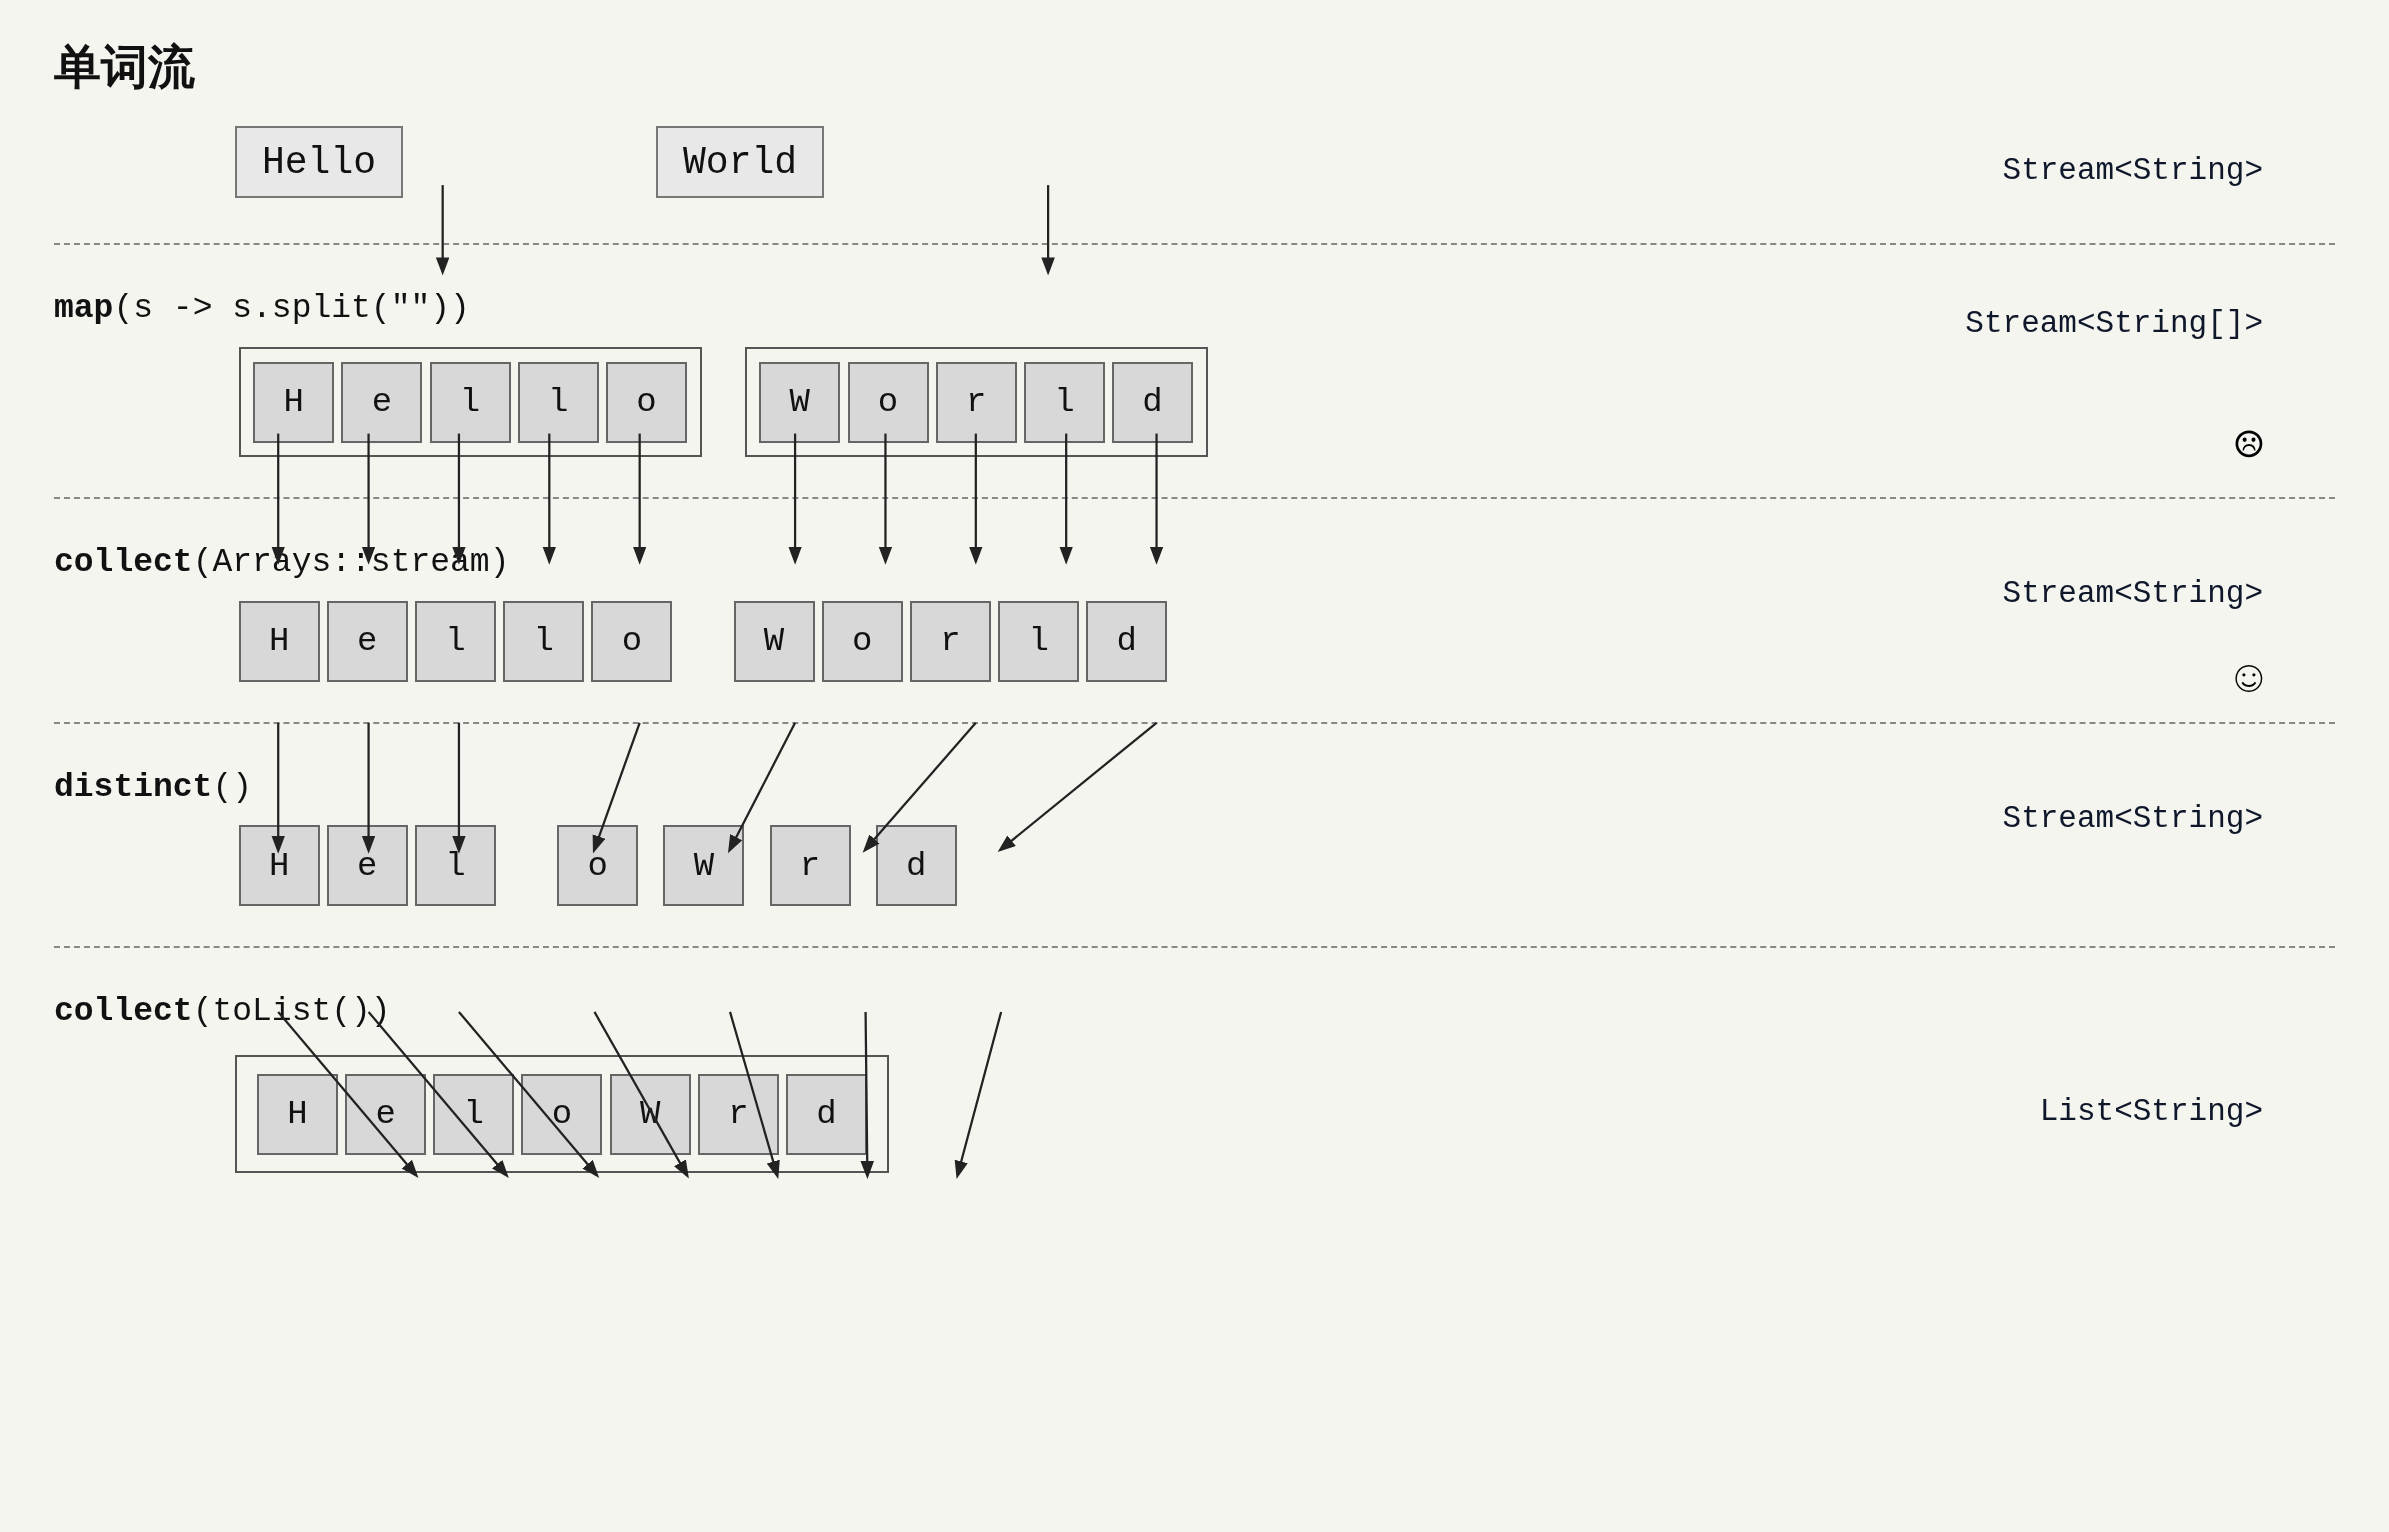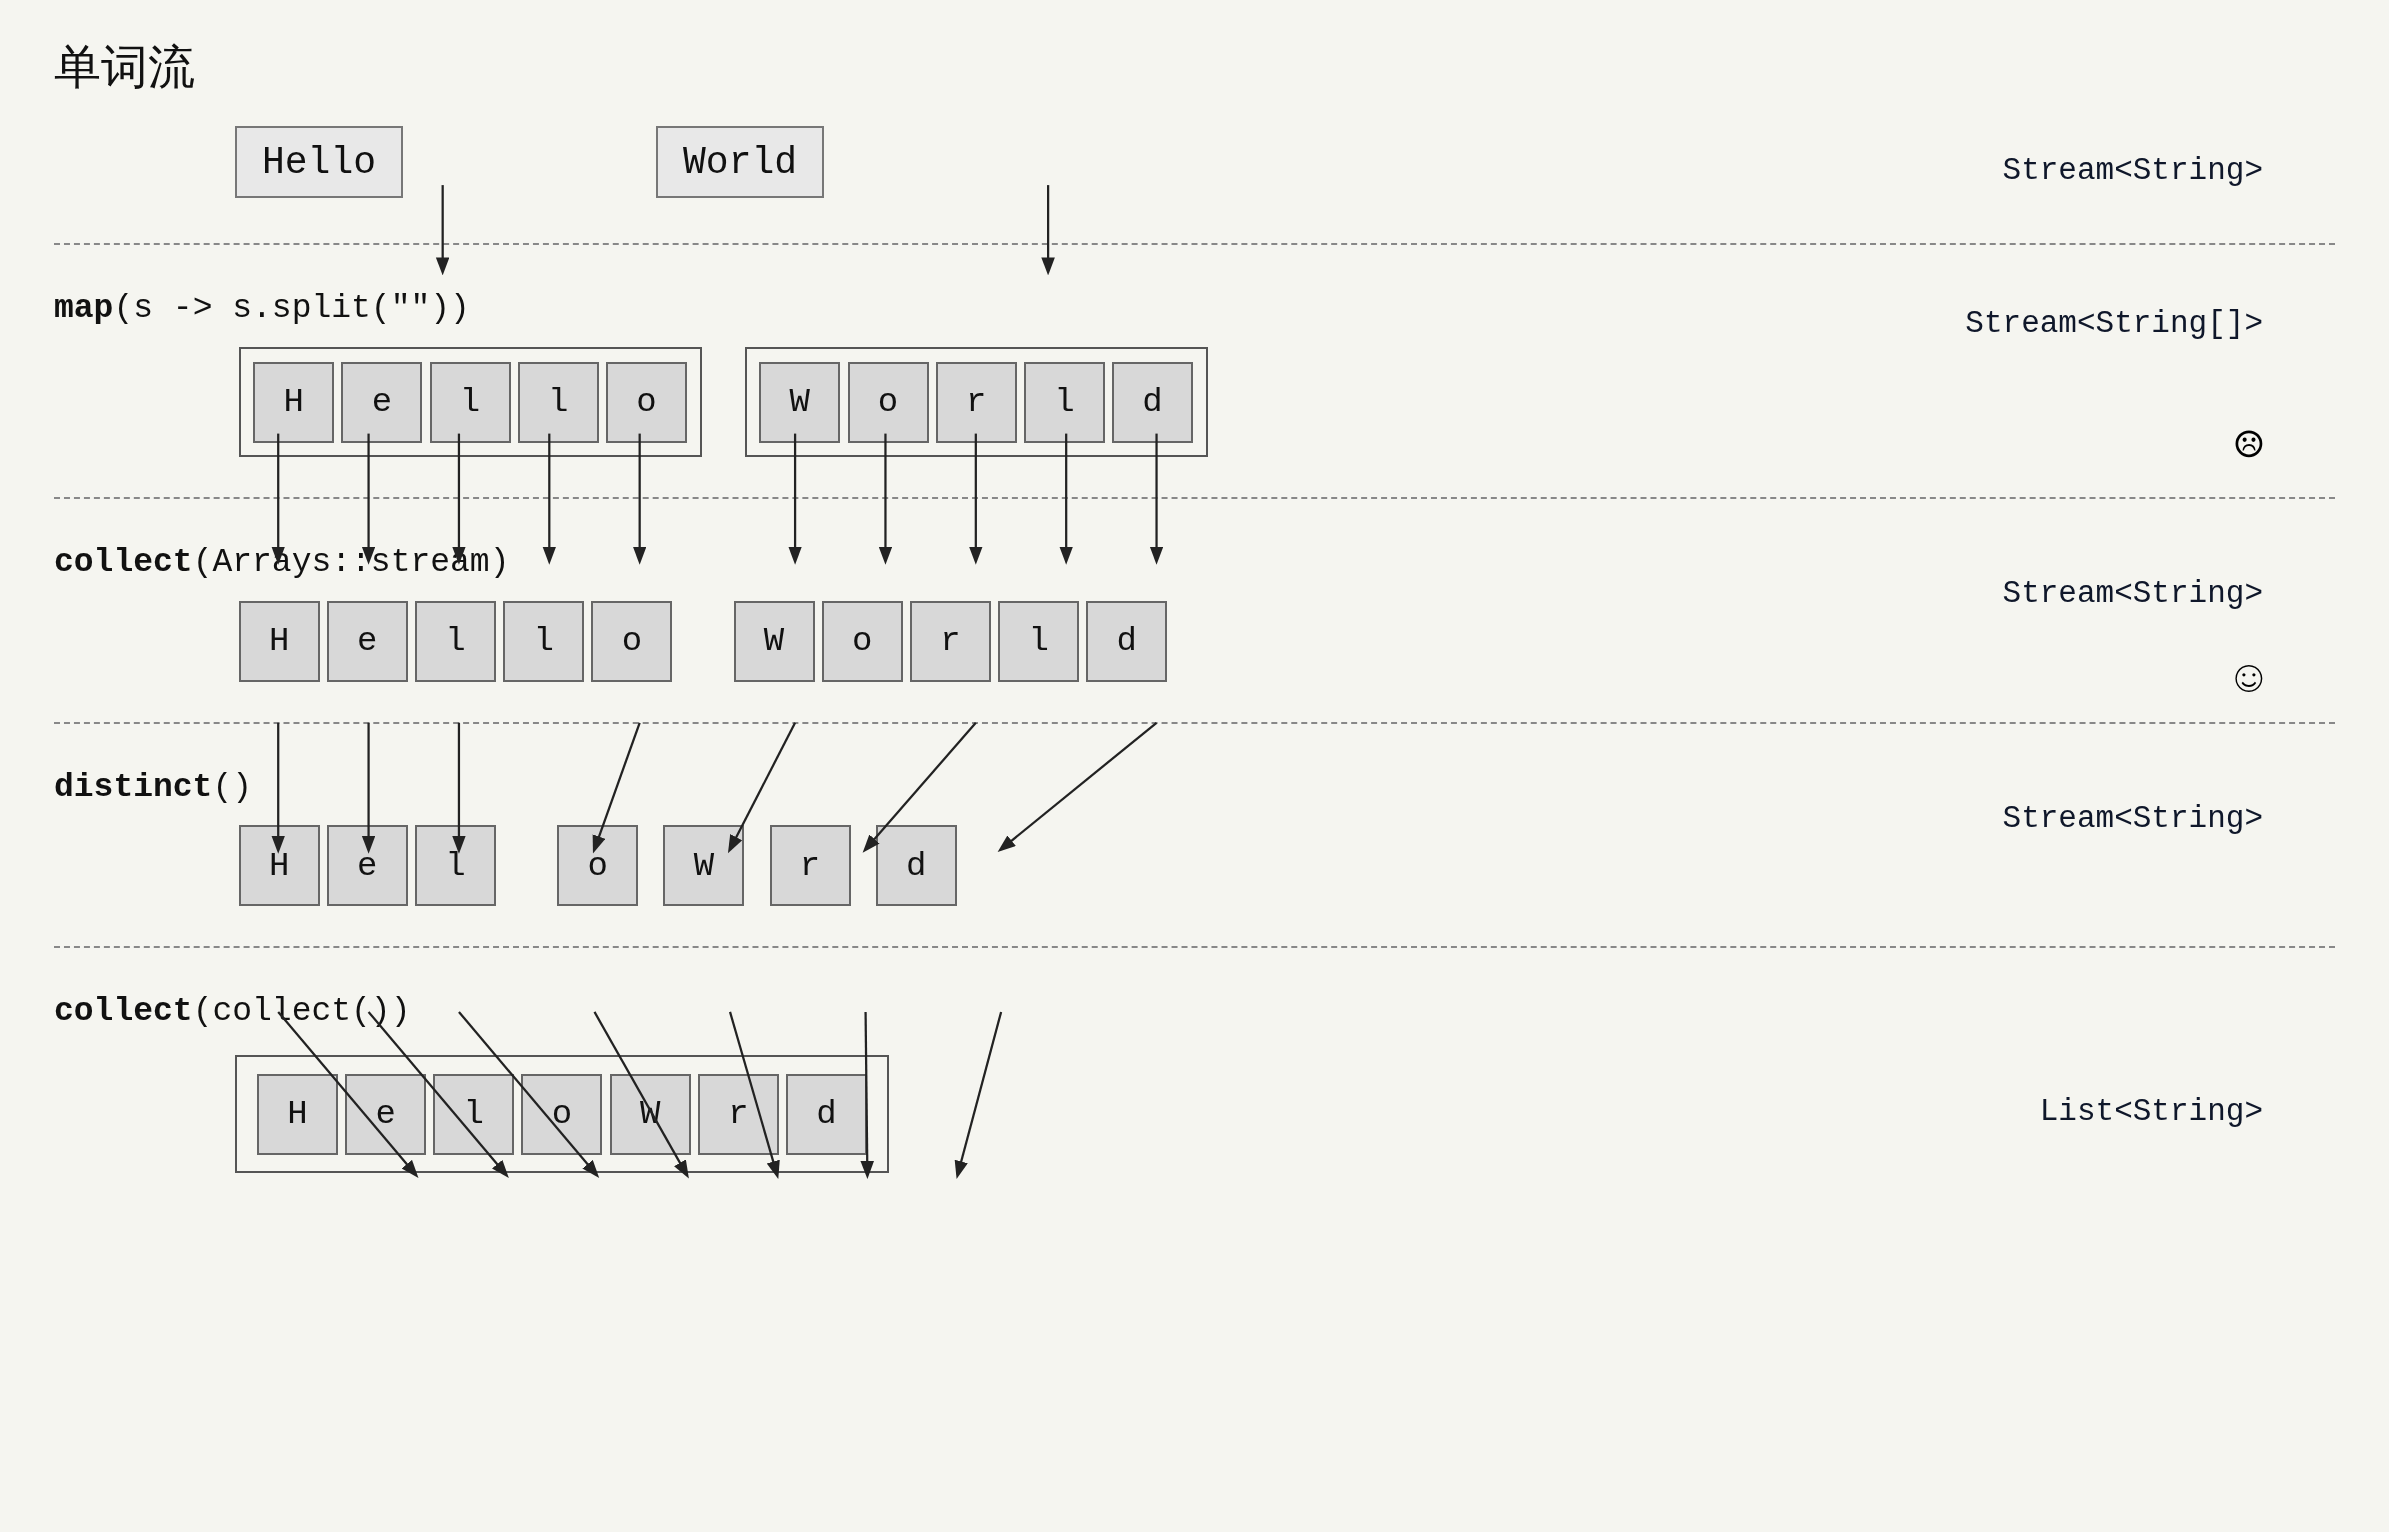--- a/index.html
+++ b/index.html
@@ -6,21 +6,21 @@
     body {
       background: #f5f5f0;
       font-family: 'Courier New', Courier, monospace;
       width: 2389px;
       min-height: 1533px;
       padding: 36px 54px;
       position: relative;
     }
     .page-title {
       font-size: 47px;
-      font-weight: normal;
+      font-weight: bold;
       margin-bottom: 27px;
       color: #111;
     }
     .diagram {
       position: relative;
       width: 100%;
     }
     
     .dashed-line {
       border-top: 2.7px dashed #888;
@@ -268,21 +268,21 @@
       <div style="width:18px;"></div>
       <div class="char-box">d</div>
     </div>
     <span class="stream-type" style="top:50px;">Stream&lt;String&gt;</span>
   </div>
 
   <div class="dashed-line"></div>
 
   <div class="section" style="padding-bottom:54px;">
     <div class="op-label">
-      <span class="bold-part">collect</span><span class="normal-part">(collect())</span>
+      <span class="bold-part">collect</span><span class="normal-part">(toList())</span>
     </div>
     <div class="collect-box">
       <div class="char-box">H</div>
       <div class="char-box">e</div>
       <div class="char-box">l</div>
       <div class="char-box">o</div>
       <div class="char-box">W</div>
       <div class="char-box">r</div>
       <div class="char-box">d</div>
     </div>

